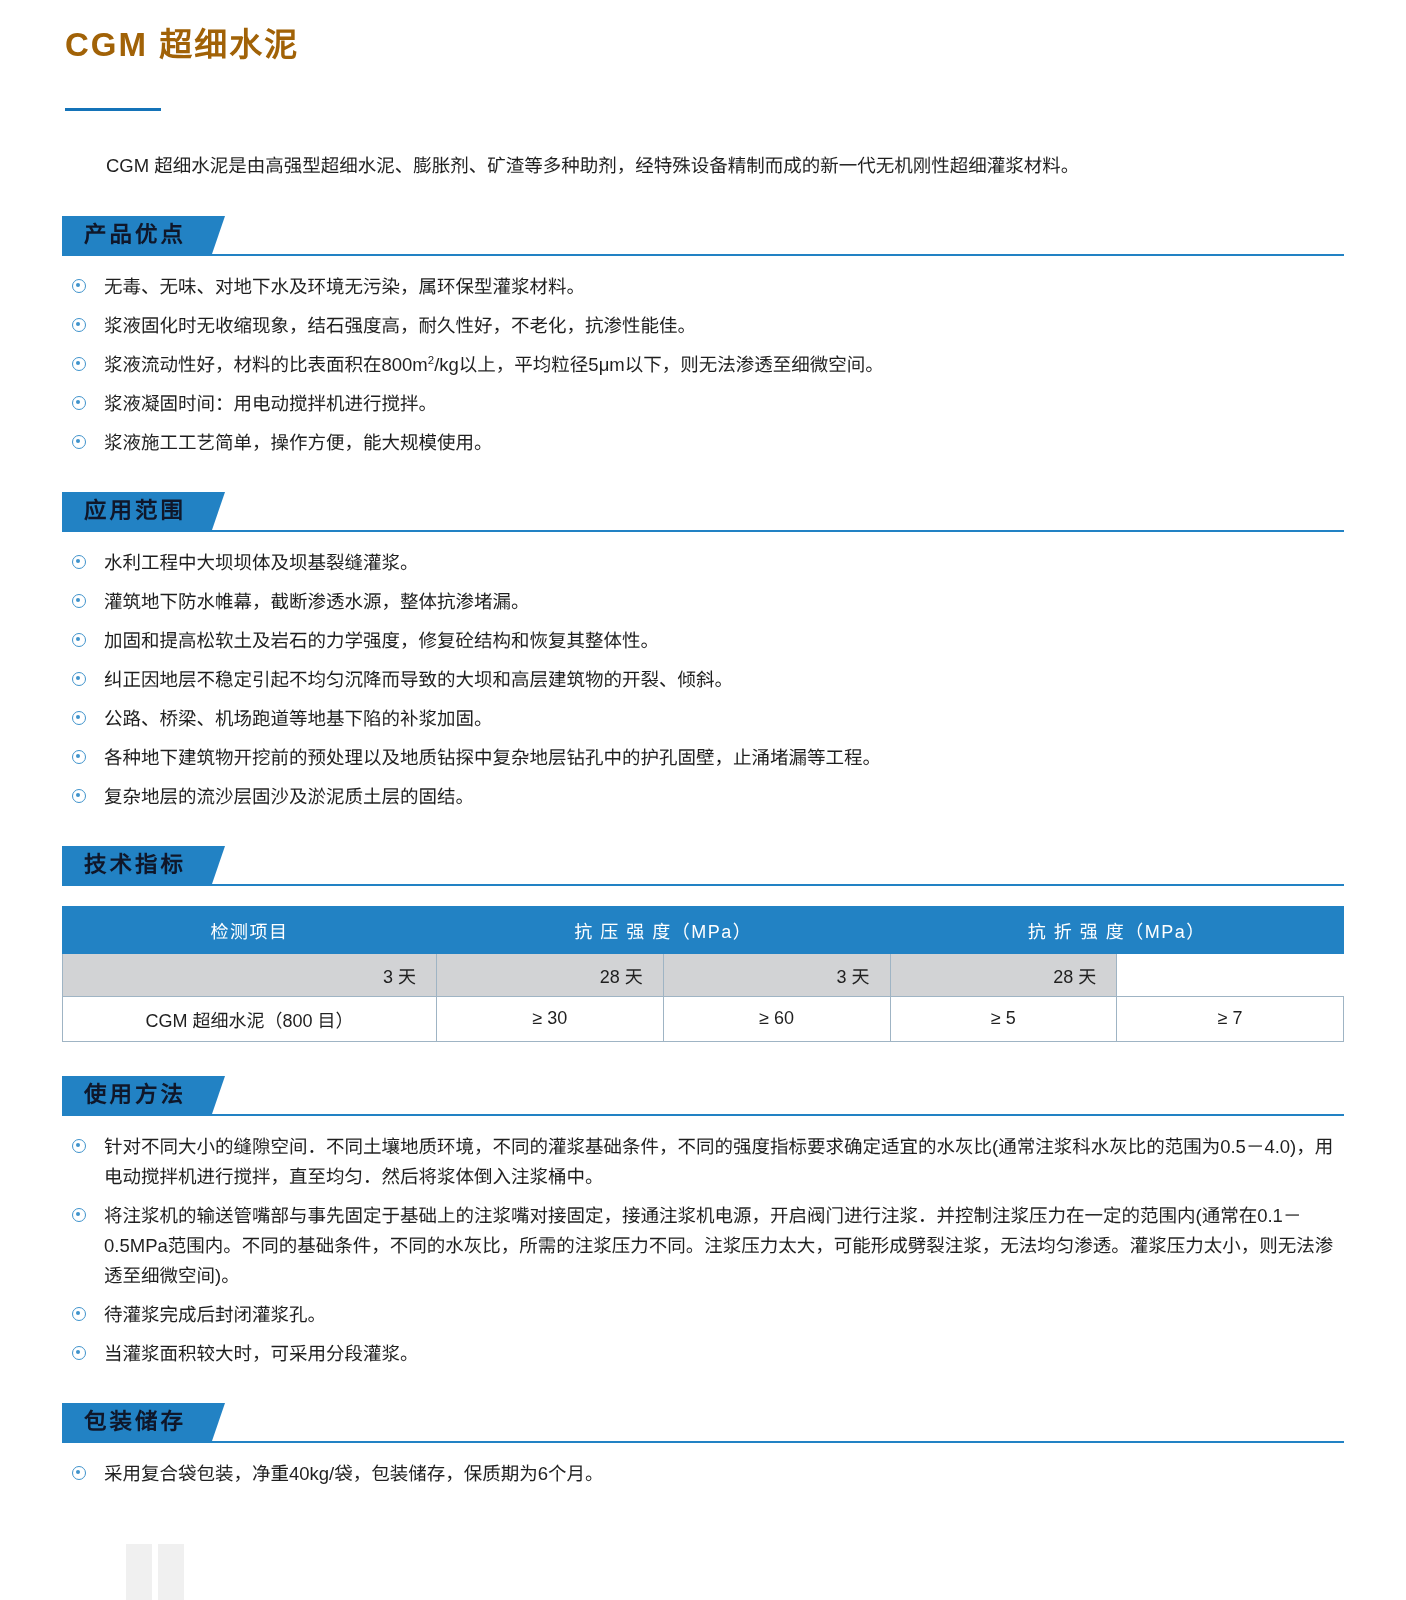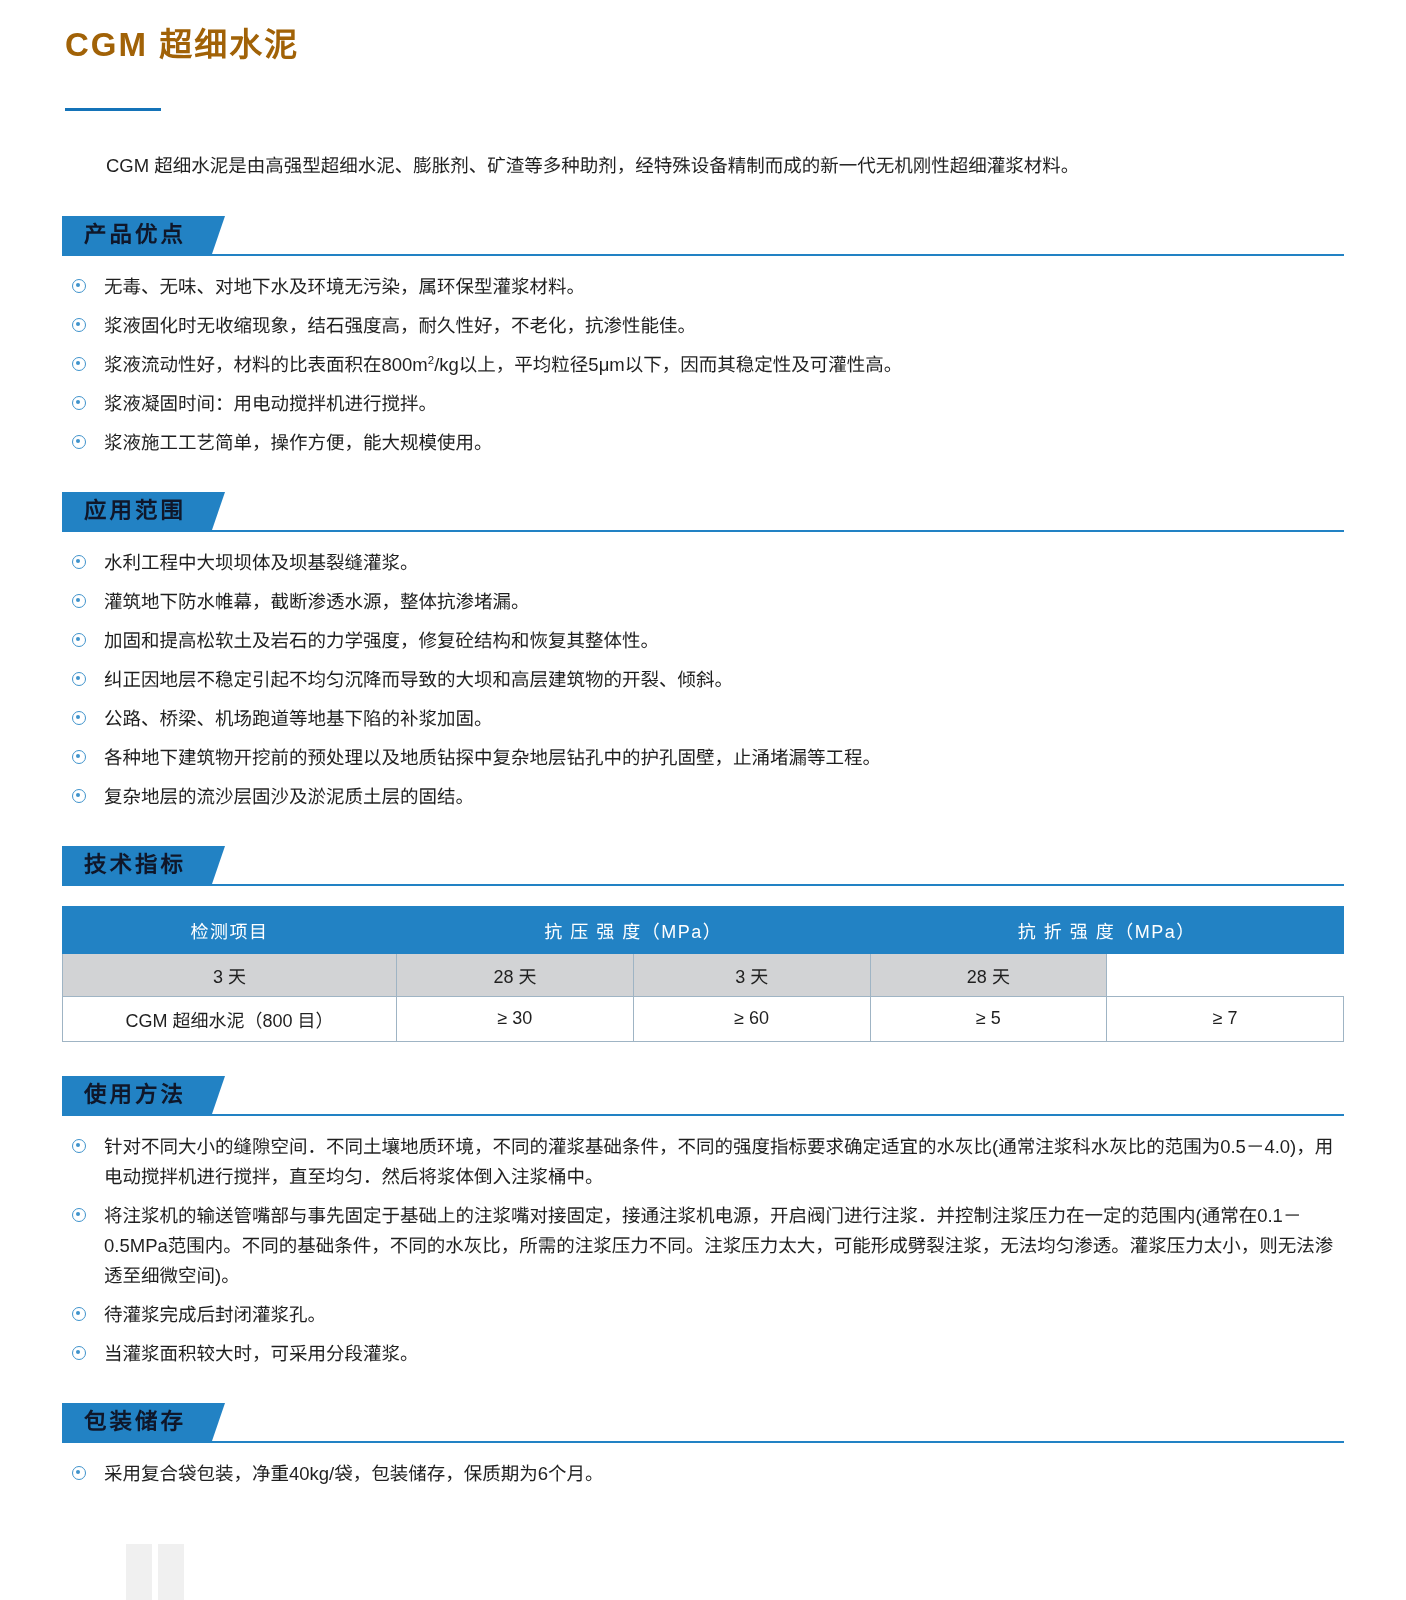--- a/index.html
+++ b/index.html
@@ -134,33 +134,34 @@
     border-collapse: collapse;
     margin-top: 20px;
     table-layout: fixed;
   }
   table.spec th, table.spec td {
     border: 1px solid #9fb4c4;
     text-align: center;
     font-size: 18px;
     color: #1f1f1f;
     height: 40px;
-    padding: 2px 0;
+    padding: 2px 20px;
   }
   table.spec thead th {
     background: #2282c4;
     color: #ffffff;
     font-weight: normal;
     letter-spacing: 1.5px;
     height: 42px;
     border-color: #2282c4;
   }
   table.spec tr.subhead td {
     background: #d2d3d5;
     height: 38px;
+    text-align: right;
   }
   .col-item { width: 26%; }
 
   
   .note-list { margin-top: 14px; }
   .note-list li { margin-bottom: 6px; }
 
   
   .watermark {
     position: absolute;
@@ -196,21 +197,21 @@
       <li>
         <span class="bullet-ring"></span>
         <span>无毒、无味、对地下水及环境无污染，属环保型灌浆材料。</span>
       </li>
       <li>
         <span class="bullet-ring"></span>
         <span>浆液固化时无收缩现象，结石强度高，耐久性好，不老化，抗渗性能佳。</span>
       </li>
       <li>
         <span class="bullet-ring"></span>
-        <span>浆液流动性好，材料的比表面积在800m</span><sup class="sup">2</sup><span>/kg以上，平均粒径5μm以下，因而其稳定性及可灌性高。</span>
+        <span>浆液流动性好，材料的比表面积在800m</span><sup class="sup">2</sup><span>/kg以上，平均粒径5μm以下，则无法渗透至细微空间。</span>
       </li>
       <li>
         <span class="bullet-ring"></span>
         <span>浆液凝固时间：用电动搅拌机进行搅拌。</span>
       </li>
       <li>
         <span class="bullet-ring"></span>
         <span>浆液施工工艺简单，操作方便，能大规模使用。</span>
       </li>
     </ul>

